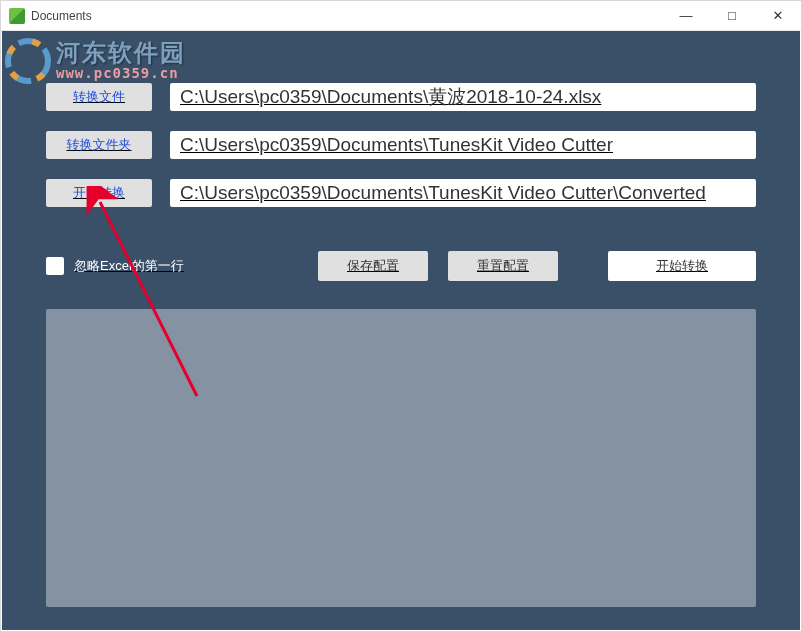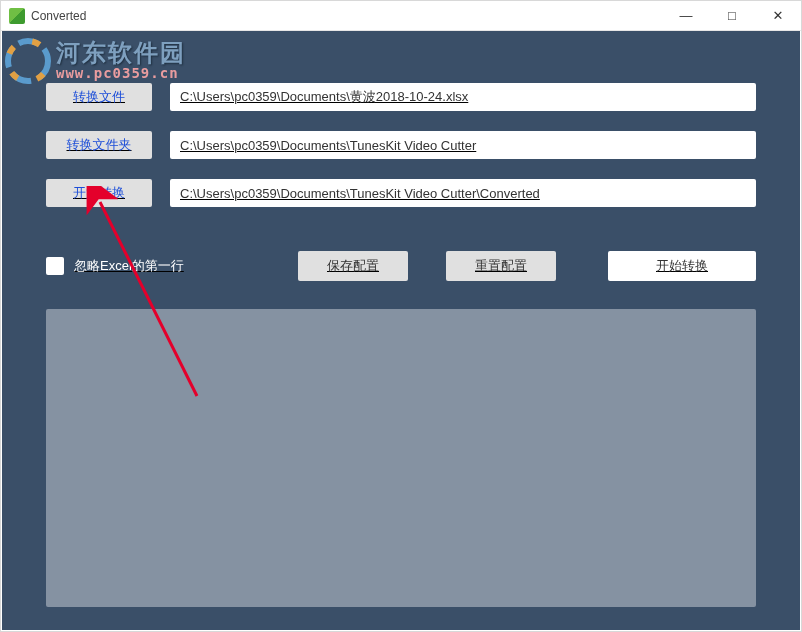--- a/index.html
+++ b/index.html
@@ -61,21 +61,21 @@
     cursor: pointer;
     display:flex; align-items:center; justify-content:center;
   }
   .path-input {
     flex: 1;
     height: 28px;
     background: #ffffff;
     border: none;
     border-radius: 2px;
     padding: 0 10px;
-    font-size: 13px;
+    font-size: 19px;
     color: #333;
   }
 
   .options-row {
     padding: 24px 44px 0 44px;
     display: flex;
     align-items: center;
   }
   .chk-wrap {
     display: flex; align-items: center;
@@ -88,22 +88,22 @@
     border-radius: 2px;
     border: none;
     cursor: pointer;
   }
   .chk-label {
     font-size: 13px;
     color: #ffffff;
   }
   .btn-group {
     display:flex;
-    gap: 38px;
-    margin-left: 52px;
+    gap: 20px;
+    margin-left: 72px;
   }
   .cfg-btn {
     width: 110px; height: 30px;
     background: #e0e0e0;
     border: none;
     border-radius: 2px;
     font-size: 13px;
     color: #333;
     cursor: pointer;
   }
@@ -157,21 +157,21 @@
   .arrow {
     position:absolute;
     pointer-events:none;
   }
 </style>
 </head>
 <body>
 
 <div class="titlebar">
   <div class="app-icon"></div>
-  <div class="title">Converted</div>
+  <div class="title">Documents</div>
   <div class="spacer"></div>
   <div class="winbtn">—</div>
   <div class="winbtn">□</div>
   <div class="winbtn close">✕</div>
 </div>
 
 <div class="app">
 
   <div class="watermark">
     <svg class="wm-logo" viewBox="0 0 48 48">

